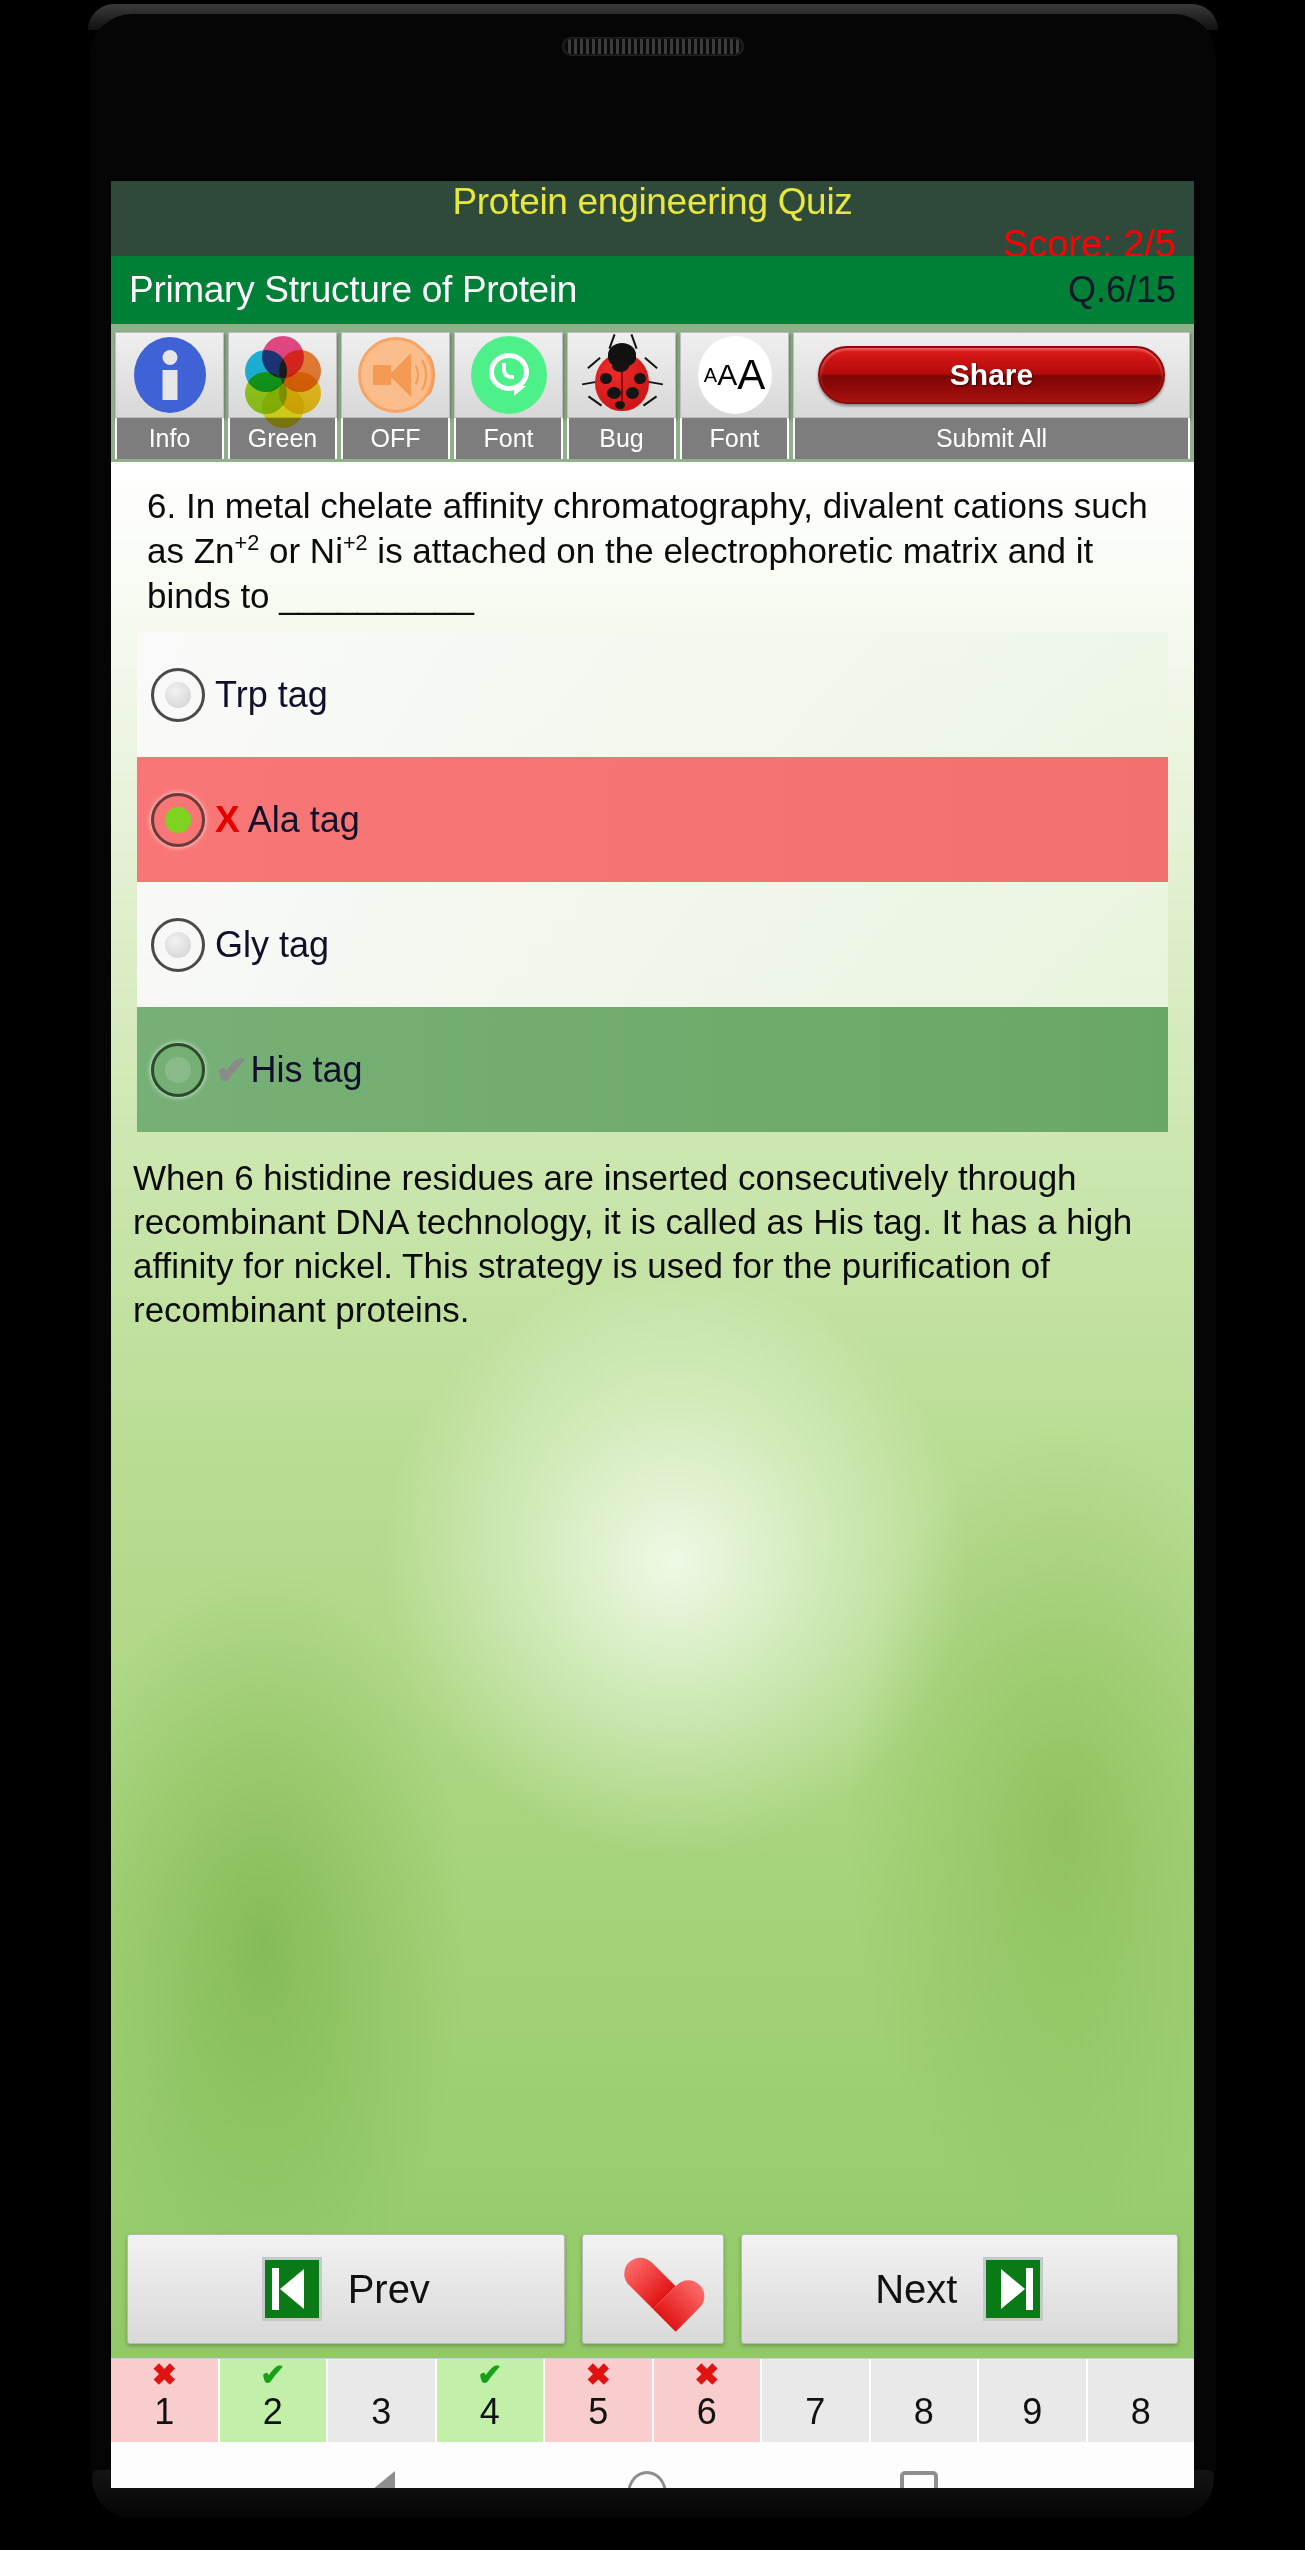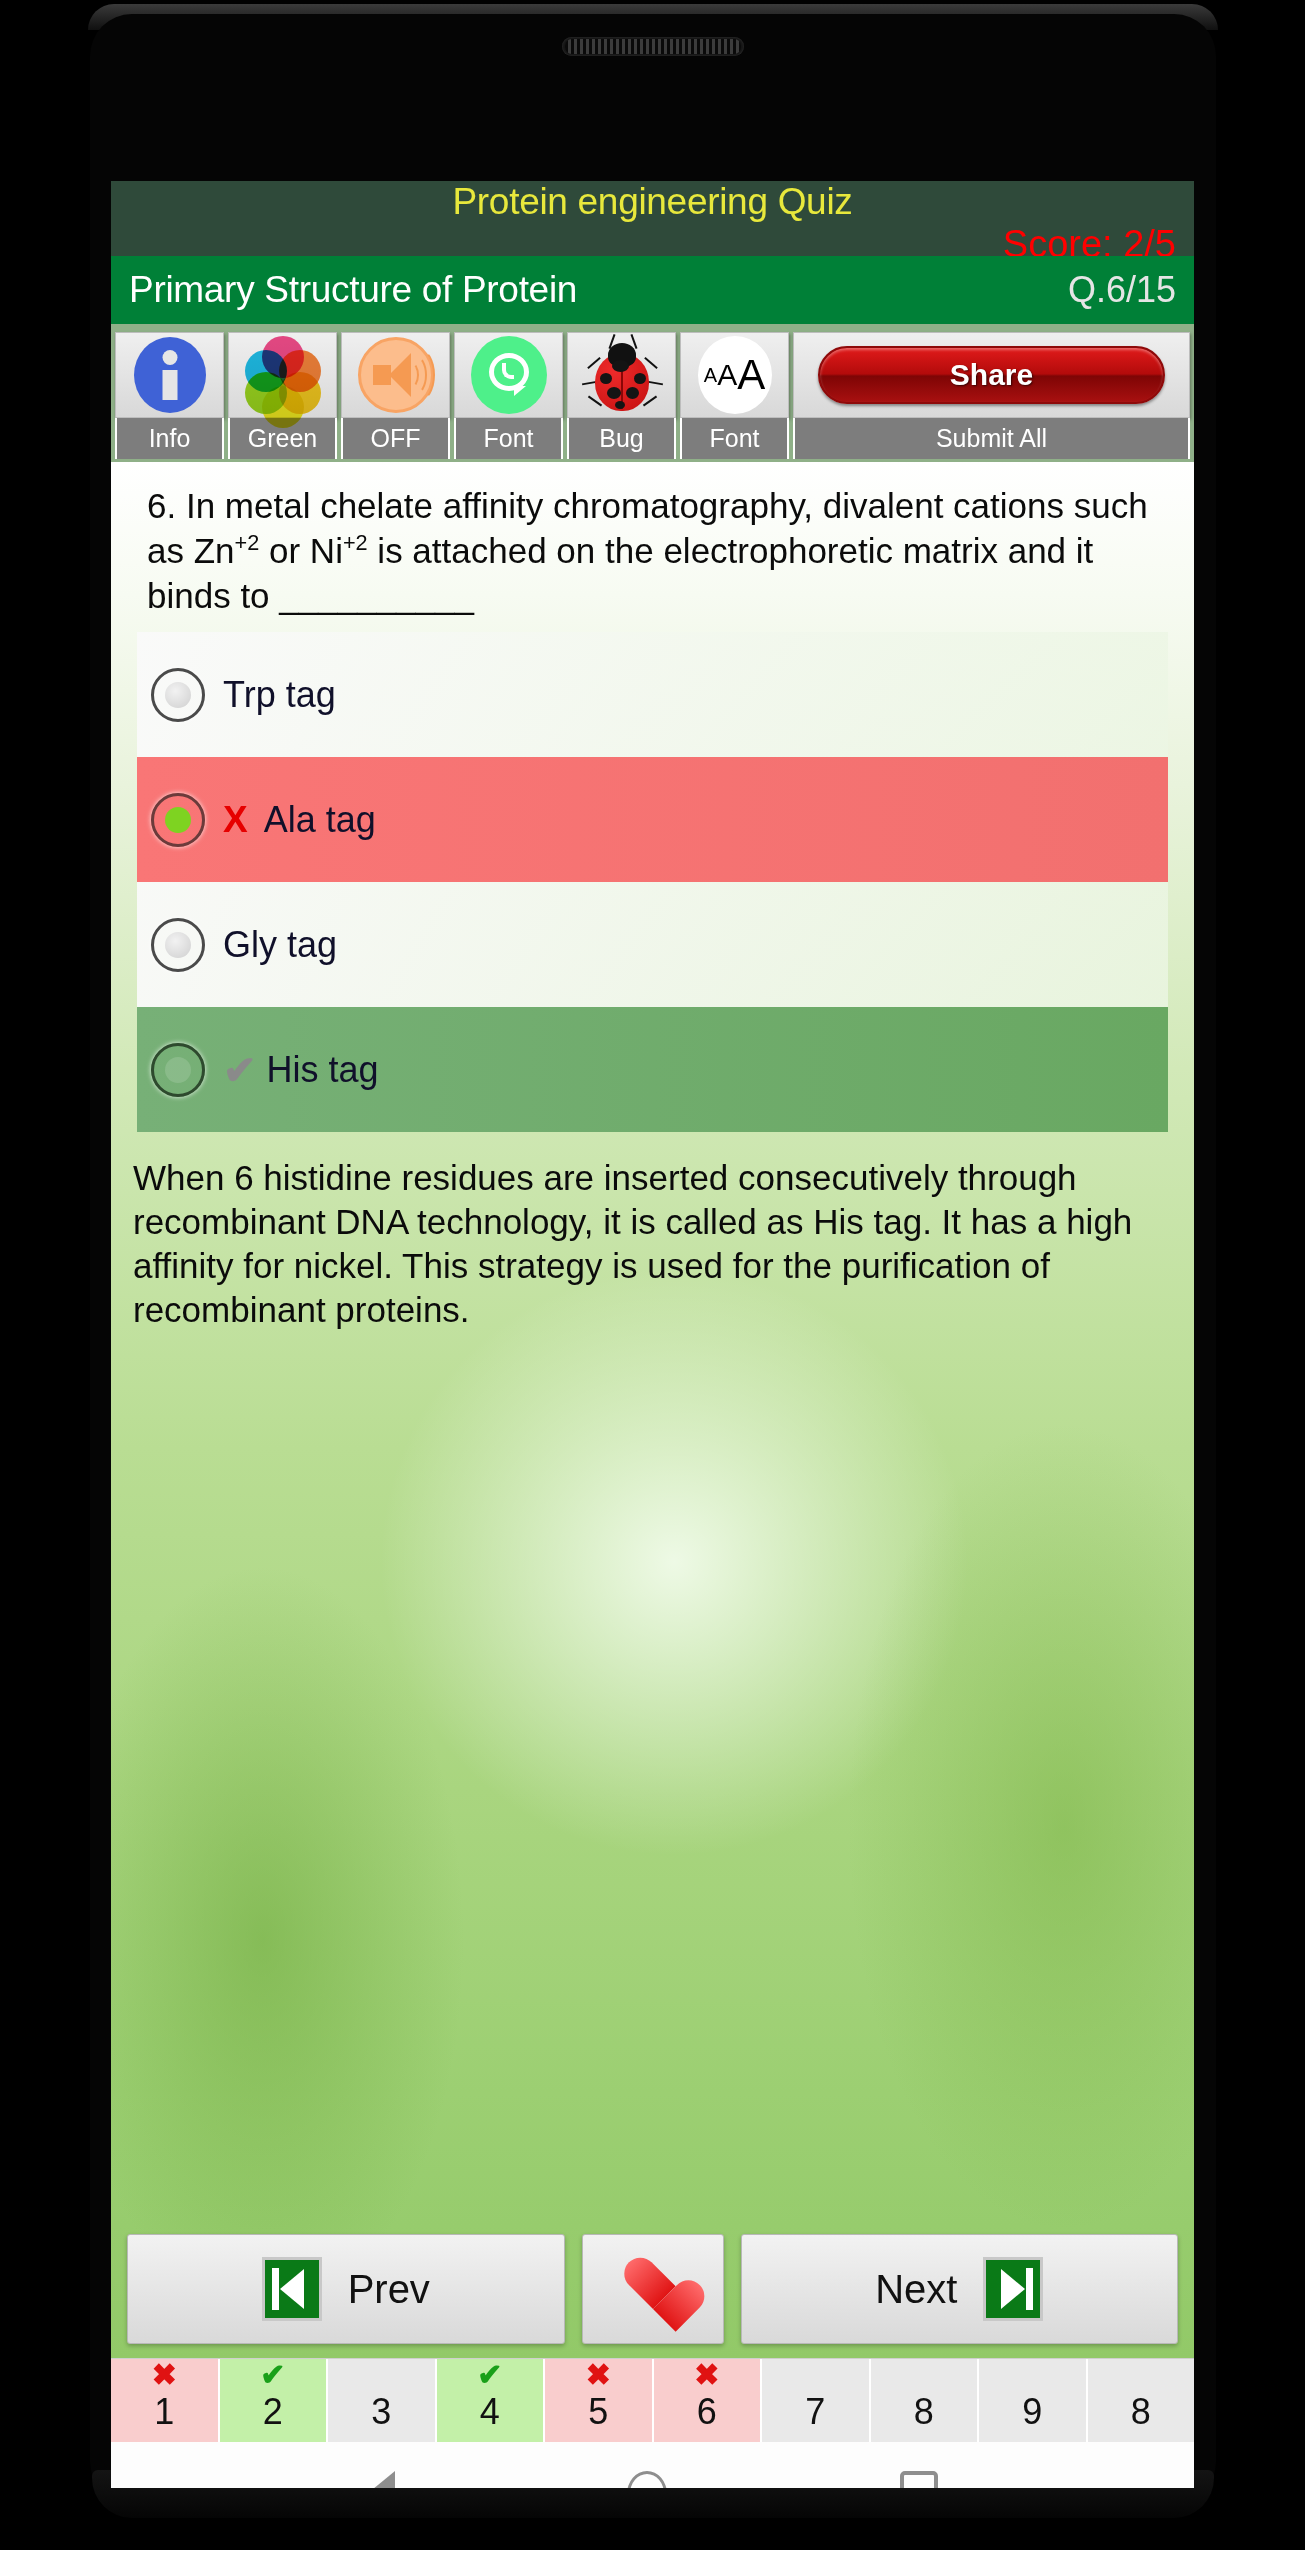--- a/index.html
+++ b/index.html
@@ -100,21 +100,21 @@
   }
   .header-sub .topic {
     font-size: 37px;
     color: #ffffff;
     white-space: nowrap;
     letter-spacing: -0.3px;
   }
   .header-sub .qnum {
     margin-left: auto;
     font-size: 36px;
-    color: #e5e5e5;
+    color: #0f172a;
     white-space: nowrap;
   }
 
   
   .toolbar {
     background: #8fb088;
     display: flex;
     align-items: flex-end;
     height: 94px;
     padding: 5px 4px 0 4px;
@@ -309,21 +309,20 @@
   .options {
     position: relative;
     margin: 8px 26px 0 26px;
   }
   .option-row {
     position: relative;
     display: flex;
     align-items: center;
     height: 125px;
     padding-left: 14px;
-    gap: 8px;
   }
   .option-row.neutral {
     background: linear-gradient(to right, rgba(250,250,250,0.93), rgba(236,246,228,0.80));
   }
   .option-row.wrong {
     background: linear-gradient(to right, #f97676, #f2706f);
   }
   .option-row.correct {
     background: linear-gradient(to right, #77b077, #69a862);
   }

